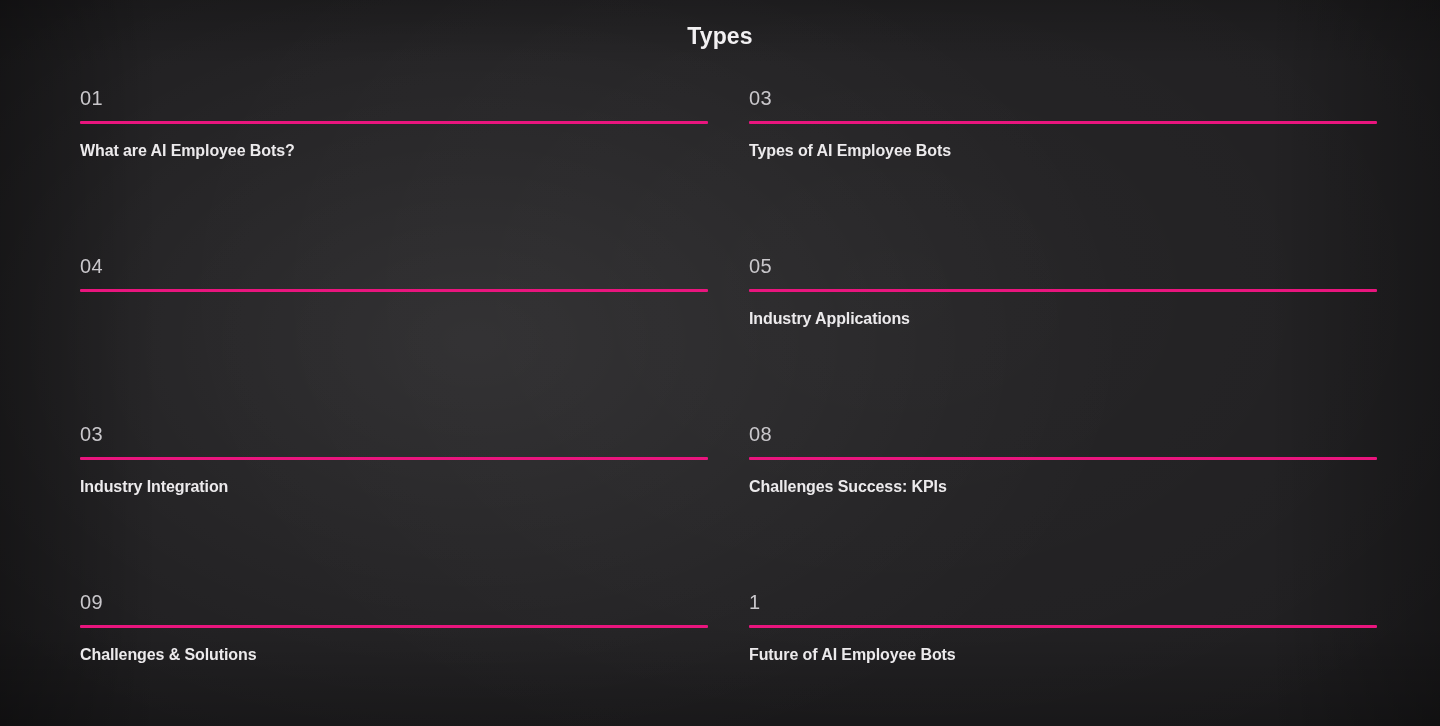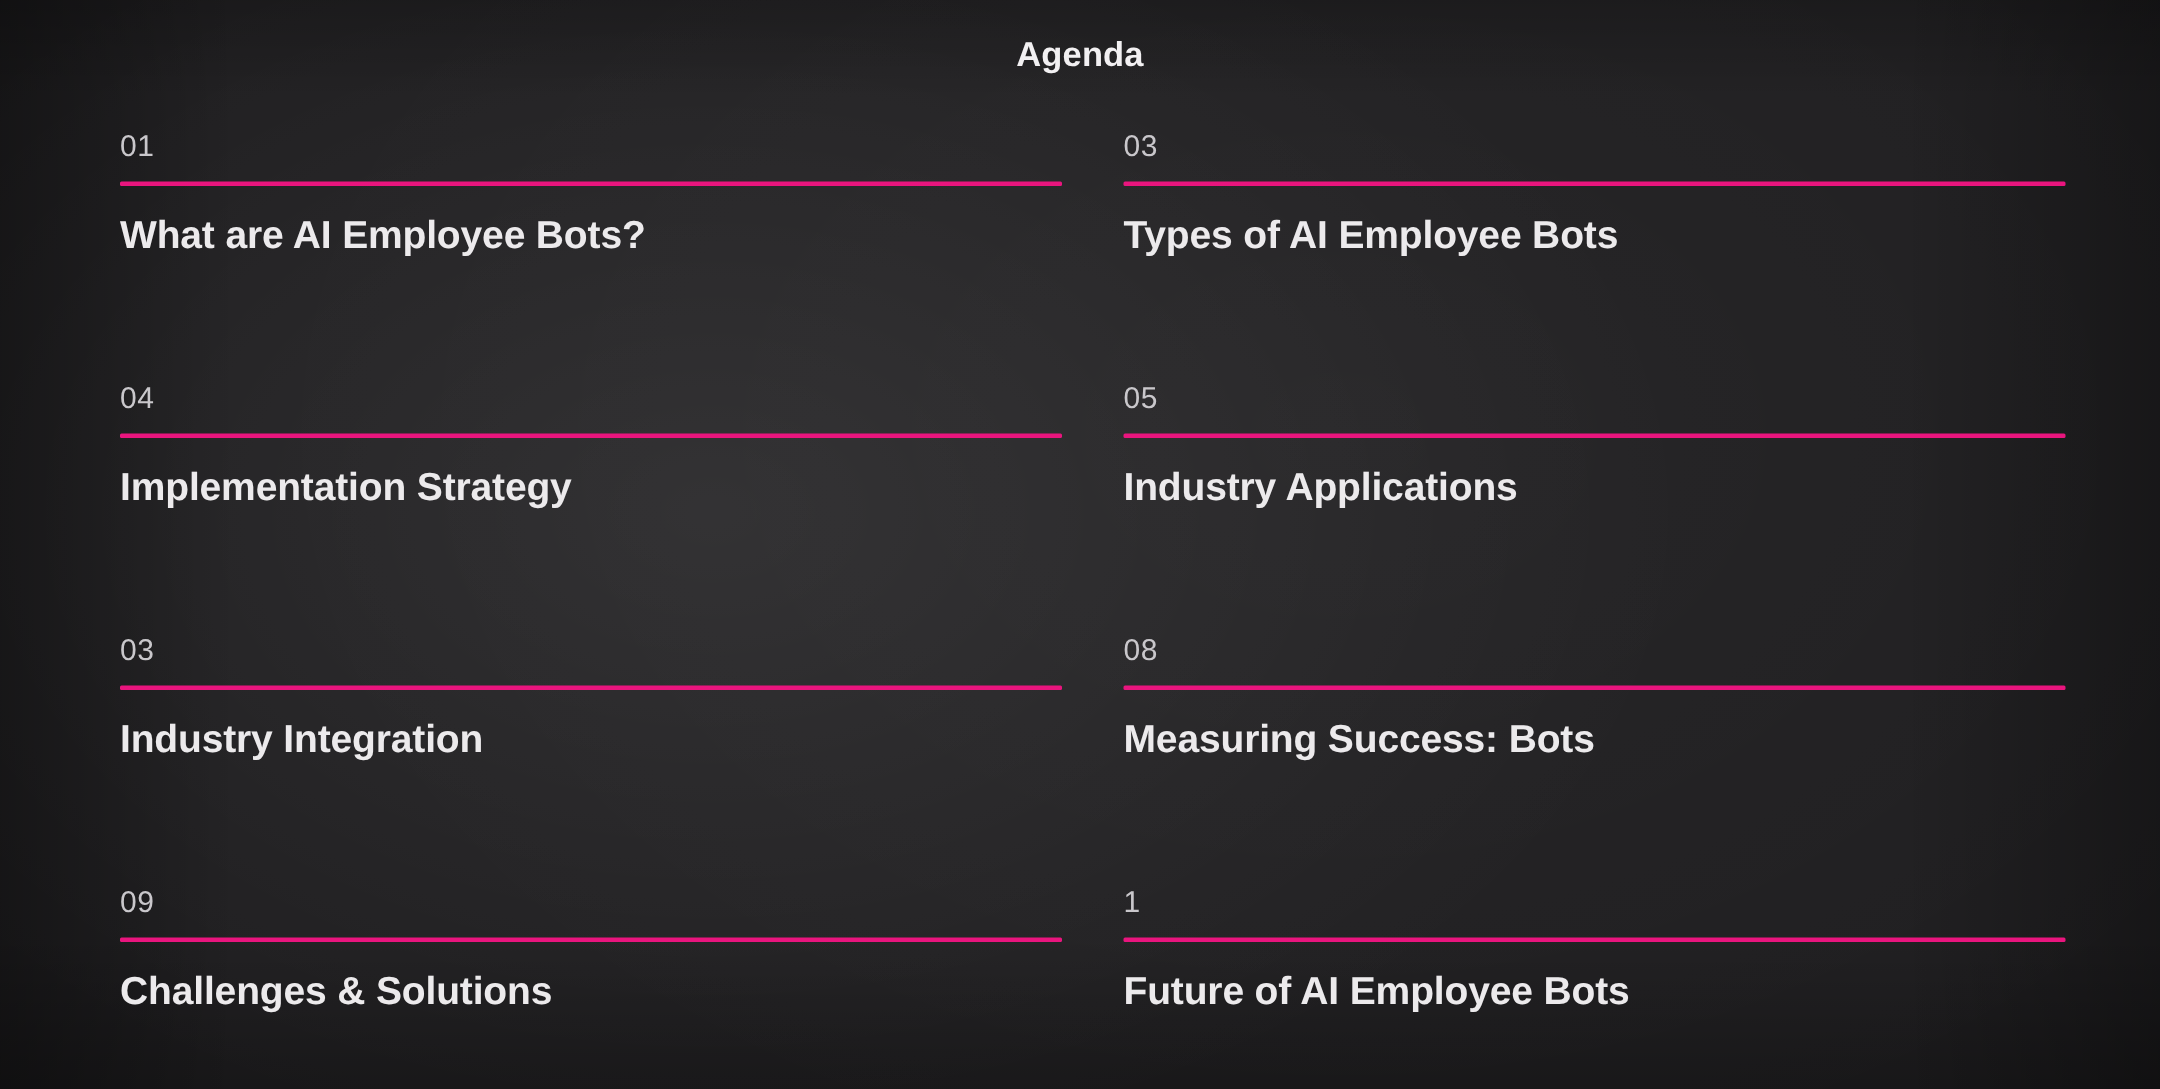--- a/index.html
+++ b/index.html
@@ -85,76 +85,75 @@
 
   .item-rule {
     height:3px;
     width:100%;
     background:#e9157e;
     border-radius:1px;
   }
 
   .item-title {
     color:#eceaec;
-    font-size:26px;
+    font-size:16px;
     font-weight:bold;
     line-height:1.1;
     letter-spacing:-0.1px;
     padding-top:18px;
     white-space:nowrap;
   }
 </style>
 </head>
 <body>
 
 <div class="bg-glow"></div>
 <div class="bg-vignette"></div>
 
 <div class="slide">
 
-  <h1 class="slide-title">Agenda</h1>
+  <h1 class="slide-title">Types</h1>
 
   <div class="agenda-grid">
 
     <div class="agenda-item">
       <div class="item-number">01</div>
       <div class="item-rule"></div>
       <div class="item-title">What are AI Employee Bots?</div>
     </div>
 
 
     <div class="agenda-item">
       <div class="item-number">03</div>
       <div class="item-rule"></div>
       <div class="item-title">Types of AI Employee Bots</div>
     </div>
 
     <div class="agenda-item">
       <div class="item-number">04</div>
       <div class="item-rule"></div>
-      <div class="item-title">Implementation Strategy</div>
     </div>
 
     <div class="agenda-item">
       <div class="item-number">05</div>
       <div class="item-rule"></div>
       <div class="item-title">Industry Applications</div>
     </div>
 
 
     <div class="agenda-item">
       <div class="item-number">03</div>
       <div class="item-rule"></div>
       <div class="item-title">Industry Integration</div>
     </div>
 
     <div class="agenda-item">
       <div class="item-number">08</div>
       <div class="item-rule"></div>
-      <div class="item-title">Measuring Success: Bots</div>
+      <div class="item-title">Challenges Success: KPIs</div>
     </div>
 
     <div class="agenda-item">
       <div class="item-number">09</div>
       <div class="item-rule"></div>
       <div class="item-title">Challenges &amp; Solutions</div>
     </div>
 
     <div class="agenda-item">
       <div class="item-number">1</div>

